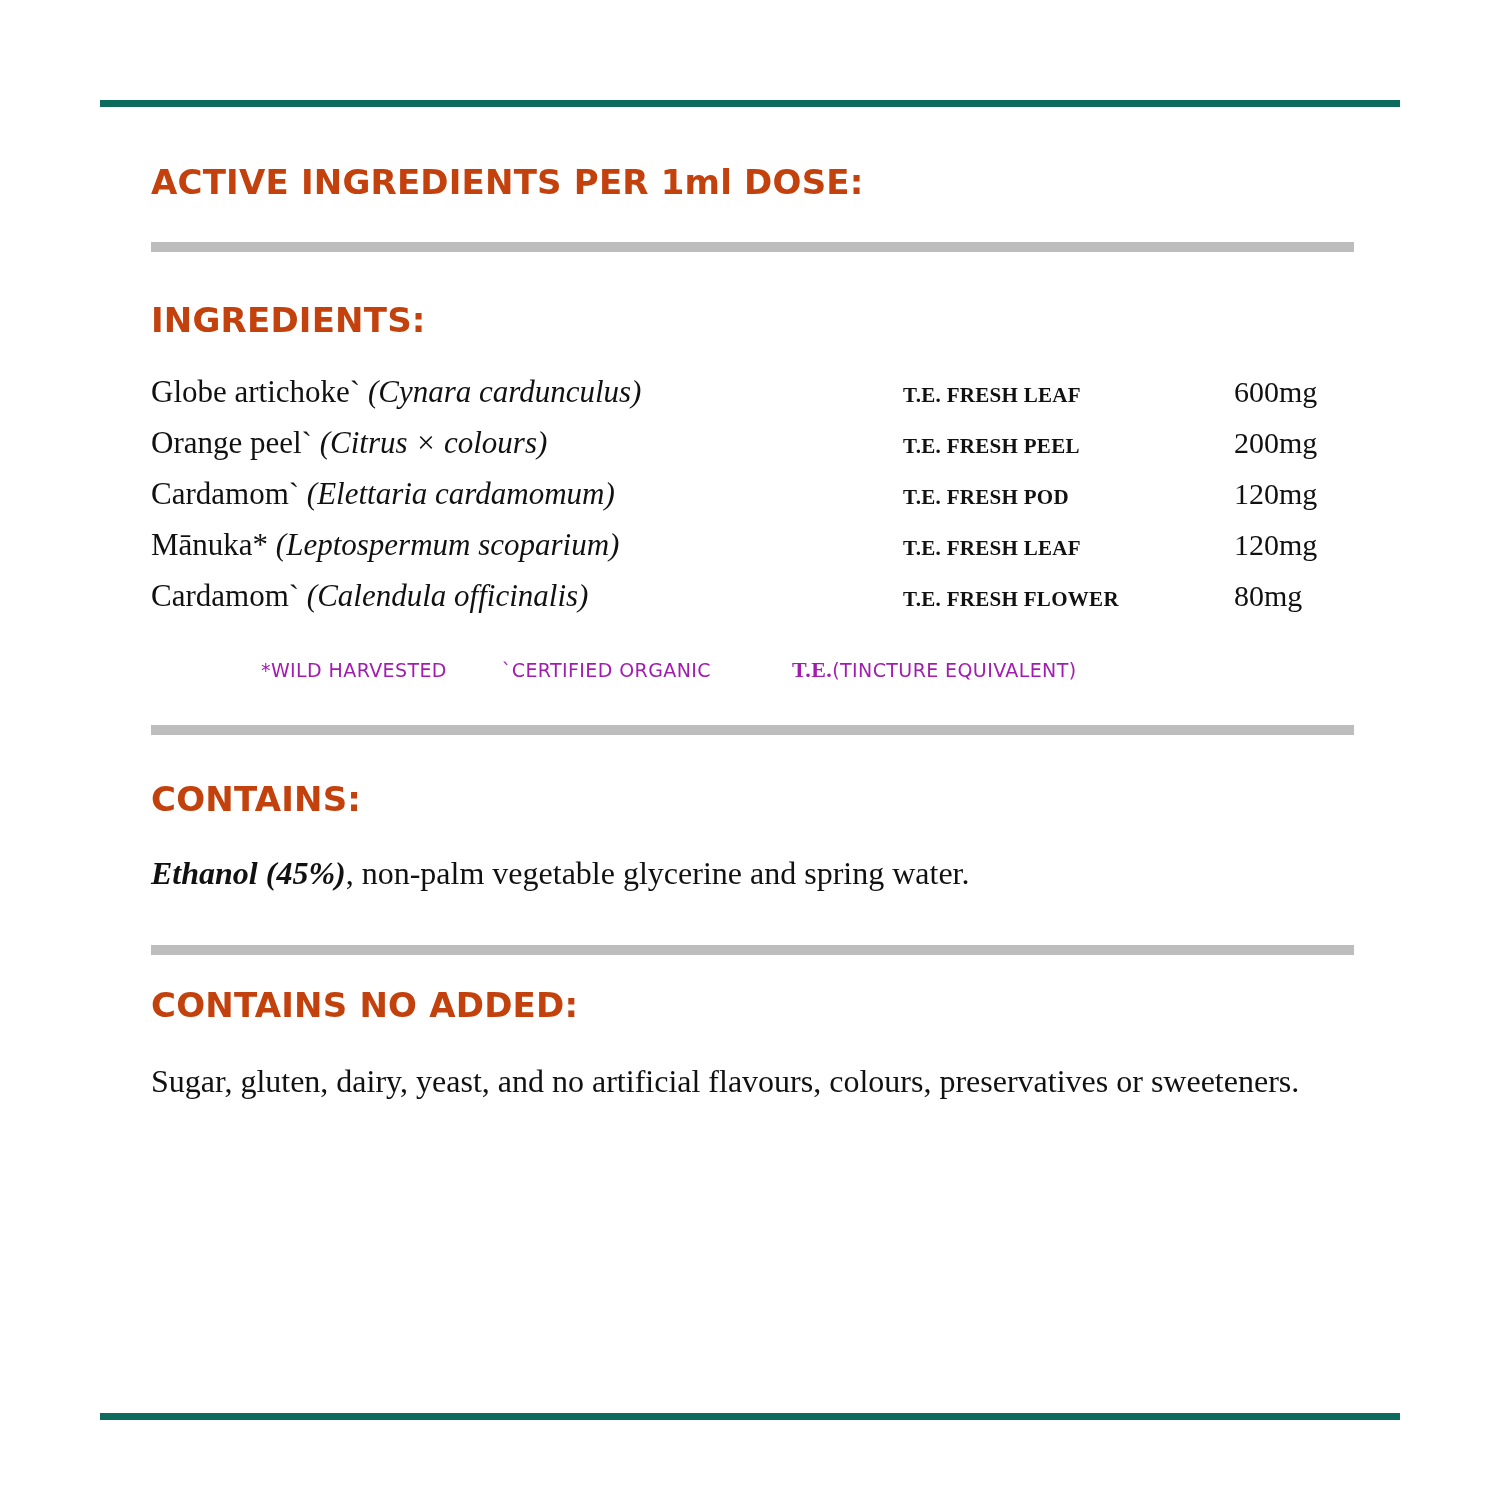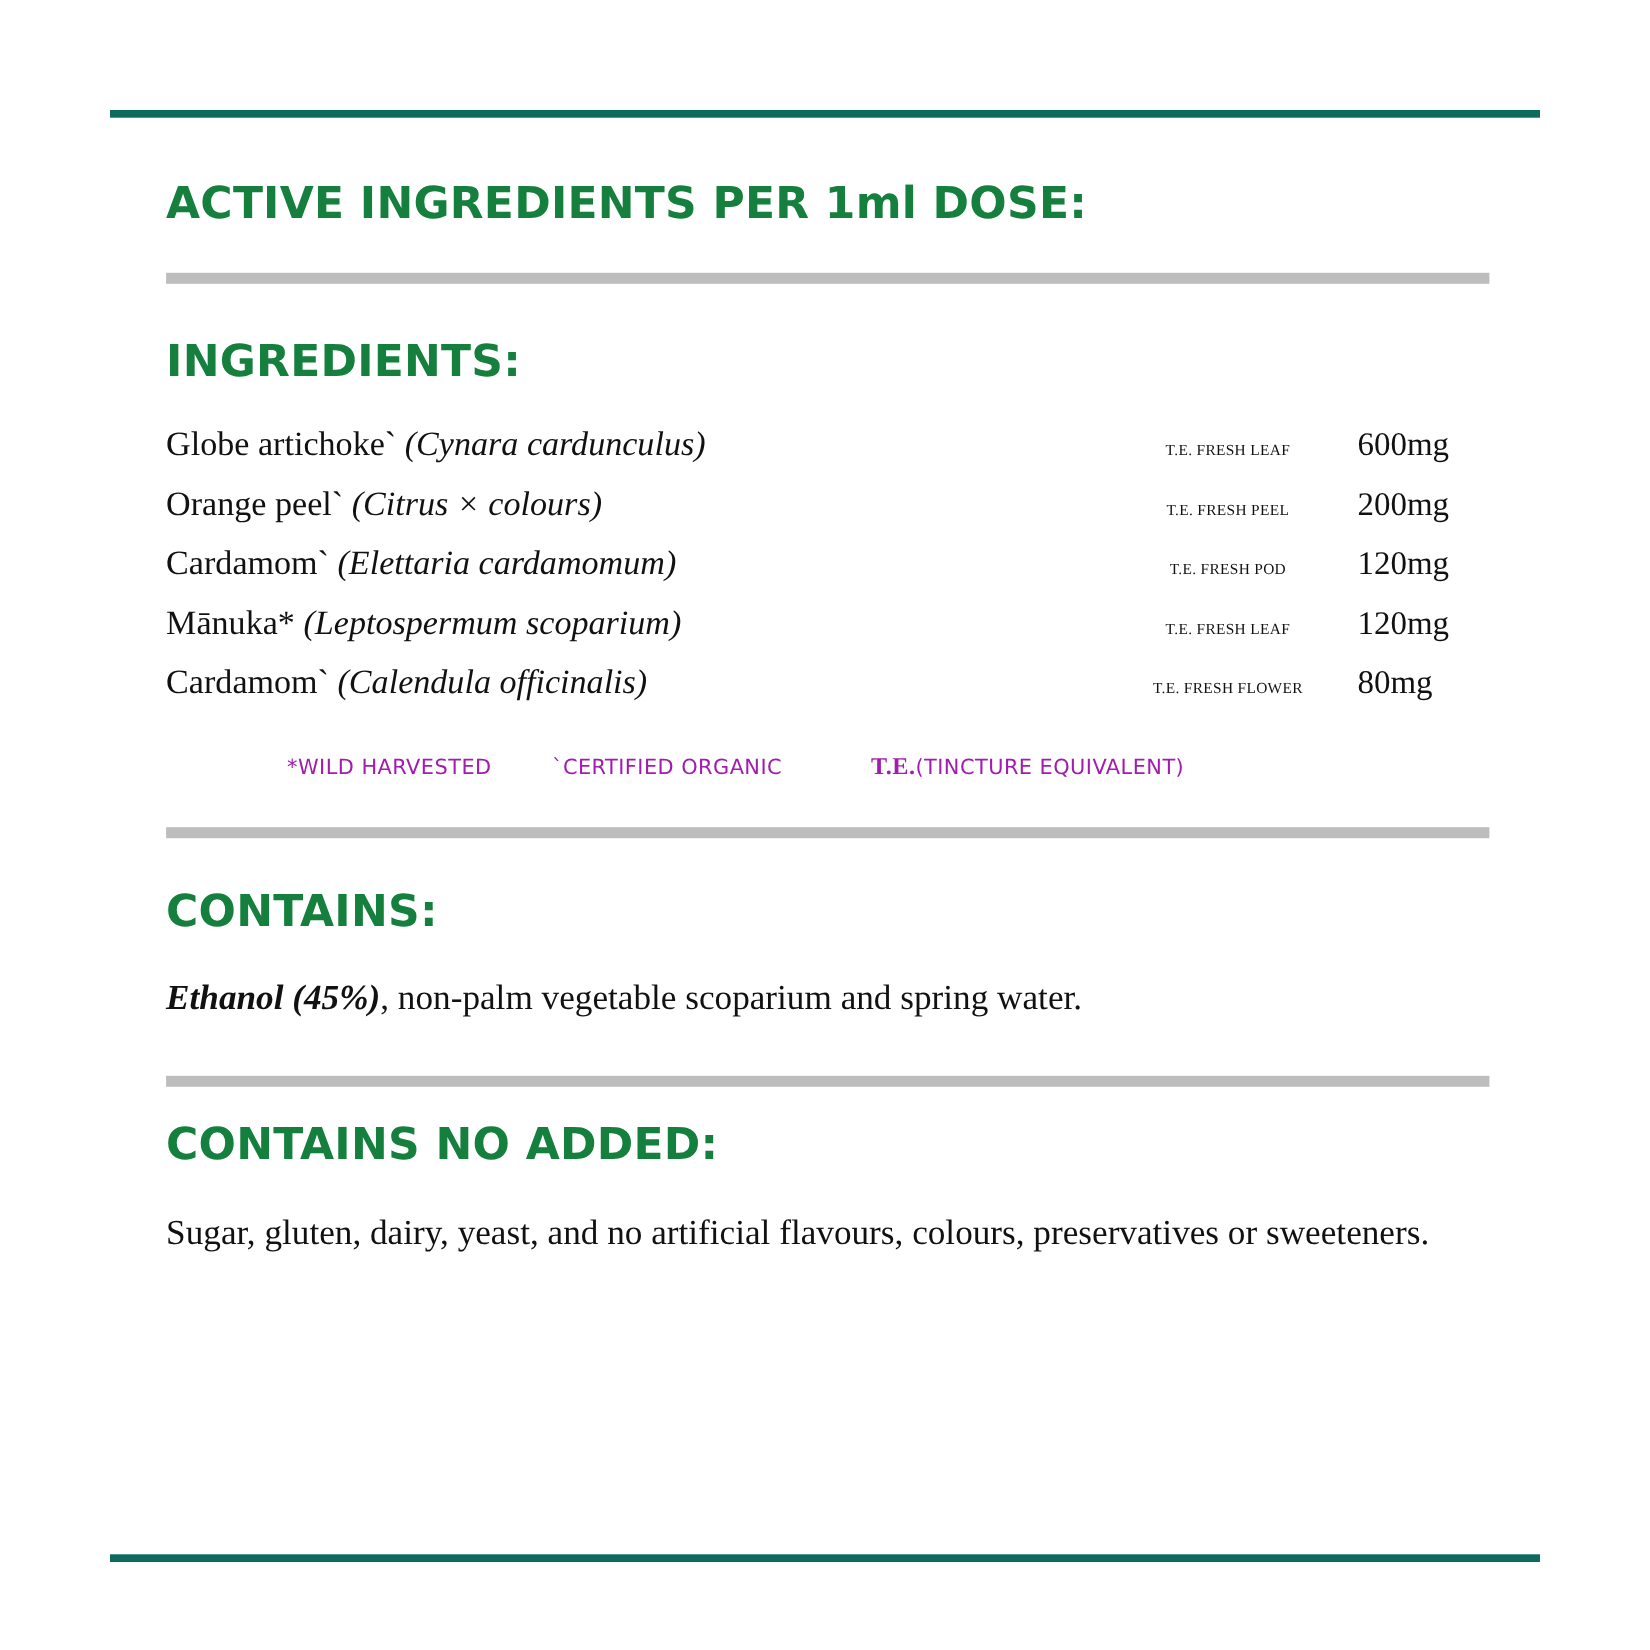--- a/index.html
+++ b/index.html
@@ -33,23 +33,23 @@
   .content {
     position: absolute;
     left: 151px;
     top: 140px;
     width: 1203px;
   }
 
   h2.section-title {
     font-family: "DejaVu Sans", sans-serif;
     font-weight: bold;
-    font-size: 40px;
+    font-size: 34px;
     letter-spacing: 0.2px;
-    color: #15803d;
+    color: #c2410c;
     margin: 0;
   }
 
   .divider {
     height: 10px;
     background: #bdbdbd;
     width: 1203px;
   }
 
   
@@ -71,25 +71,25 @@
   td.name {
     font-family: "Liberation Serif", serif;
     font-size: 31px;
     line-height: 47px;
     white-space: nowrap;
   }
   td.name i {
     font-style: italic;
   }
   td.part {
-    text-align: center;
+    text-align: left;
     font-family: "Liberation Serif", serif;
     font-variant: small-caps;
-    font-weight: normal;
-    font-size: 14px;
+    font-weight: bold;
+    font-size: 21px;
     letter-spacing: 0.3px;
     line-height: 47px;
     padding-right: 10px;
     white-space: nowrap;
   }
   td.amount {
     text-align: left;
     font-family: "Liberation Serif", serif;
     font-size: 30px;
     line-height: 47px;
@@ -192,21 +192,21 @@
         <span>`CERTIFIED ORGANIC</span>
         <span class="sp2"></span>
         <b>T.E.</b><span>(TINCTURE EQUIVALENT)</span>
       </div>
 
       <div class="divider"></div>
     </section>
 
     <section class="block-contains">
       <h2 class="section-title">CONTAINS:</h2>
-      <p class="contains-text"><b>Ethanol (45%)</b><span>, non-palm vegetable scoparium and spring water.</span></p>
+      <p class="contains-text"><b>Ethanol (45%)</b><span>, non-palm vegetable glycerine and spring water.</span></p>
       <div class="divider"></div>
     </section>
 
     <section class="block-no-added">
       <h2 class="section-title">CONTAINS NO ADDED:</h2>
       <p class="no-added-text">Sugar, gluten, dairy, yeast, and no artificial flavours, colours, preservatives or sweeteners.</p>
     </section>
 
   </div>
 </div>

